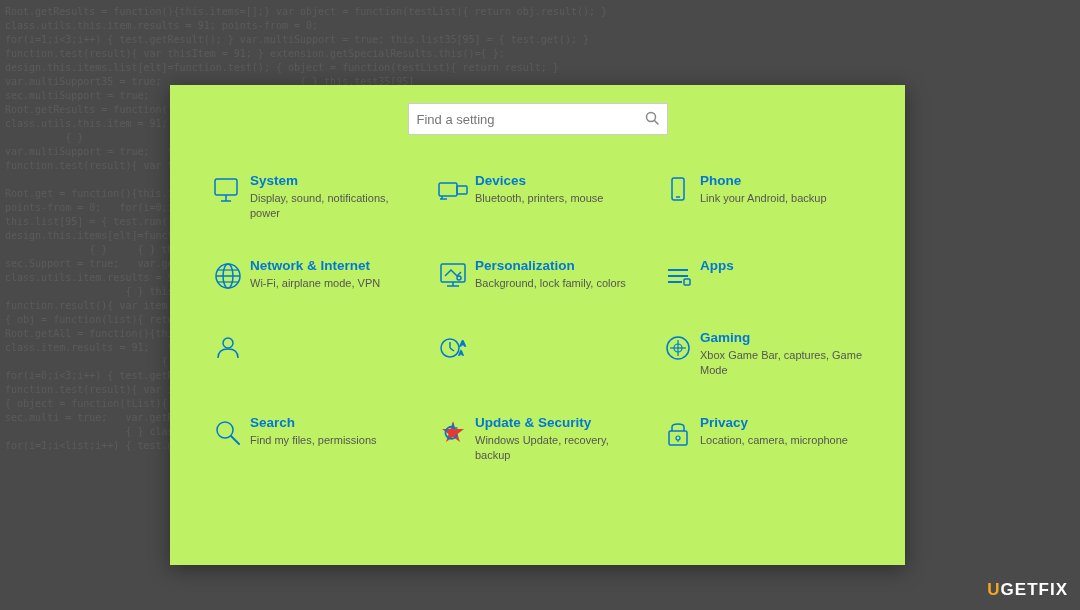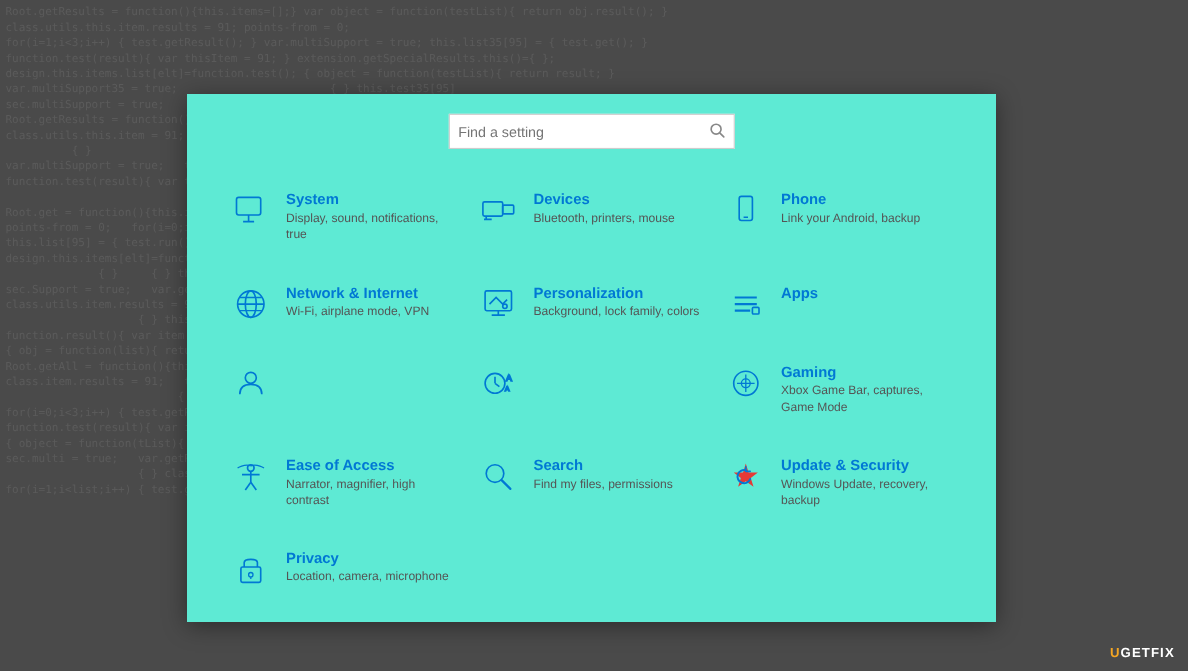--- a/index.html
+++ b/index.html
@@ -26,21 +26,21 @@
       pointer-events: none;
       word-break: break-all;
     }
 
     .settings-window {
       position: absolute;
       top: 85px;
       left: 170px;
       width: 735px;
       height: 480px;
-      background: #5eead4;
+      background: #bef264;
       box-shadow: 0 4px 20px rgba(0,0,0,0.4);
       overflow-y: auto;
       overflow-x: hidden;
     }
 
     .search-bar-container {
       display: flex;
       justify-content: center;
       padding: 18px 0 10px 0;
     }
@@ -74,21 +74,21 @@
       grid-template-columns: repeat(3, 1fr);
       padding: 10px 30px 20px 30px;
       gap: 0;
     }
 
     .settings-item {
       display: flex;
       align-items: flex-start;
       padding: 18px 10px;
       cursor: pointer;
-      gap: 14px;
+      gap: 4px;
     }
 
     .item-icon {
       flex-shrink: 0;
       width: 36px;
       height: 36px;
       display: flex;
       align-items: center;
       justify-content: center;
       color: #0078d4;
@@ -117,21 +117,21 @@
     .item-desc {
       font-size: 11px;
       color: #555;
       line-height: 1.4;
     }
 
     .ugetfix-logo {
       position: absolute;
       bottom: 10px;
       right: 12px;
-      font-size: 12px;
+      font-size: 17px;
       font-weight: bold;
       color: #fff;
       letter-spacing: 1px;
     }
 
     .ugetfix-u { color: #f5a623; }
   </style>
 </head>
 <body>
 
@@ -189,21 +189,21 @@
     <div class="settings-item">
       <div class="item-icon">
         <svg viewBox="0 0 32 32" xmlns="http://www.w3.org/2000/svg">
           <rect x="3" y="4" width="22" height="16" rx="2" stroke="#0078d4" stroke-width="1.5"></rect>
           <line x1="14" y1="20" x2="14" y2="26" stroke="#0078d4" stroke-width="1.5"></line>
           <line x1="9" y1="26" x2="19" y2="26" stroke="#0078d4" stroke-width="1.5"></line>
         </svg>
       </div>
       <div class="item-text">
         <span class="item-title">System</span>
-        <span class="item-desc">Display, sound, notifications, true</span>
+        <span class="item-desc">Display, sound, notifications, power</span>
       </div>
     </div>
 
     <div class="settings-item">
       <div class="item-icon">
         <svg viewBox="0 0 32 32" xmlns="http://www.w3.org/2000/svg">
           <rect x="2" y="8" width="18" height="13" rx="1.5" stroke="#0078d4" stroke-width="1.5"></rect>
           <rect x="20" y="11" width="10" height="8" rx="1" stroke="#0078d4" stroke-width="1.5"></rect>
           <line x1="5" y1="21" x2="5" y2="24" stroke="#0078d4" stroke-width="1.5"></line>
           <line x1="3" y1="24" x2="10" y2="24" stroke="#0078d4" stroke-width="1.5"></line>
@@ -303,37 +303,20 @@
           <line x1="8" y1="16" x2="24" y2="16" stroke="#0078d4" stroke-width="1.2"></line>
           <circle cx="16" cy="16" r="4" stroke="#0078d4" stroke-width="1.2"></circle>
         </svg>
       </div>
       <div class="item-text">
         <span class="item-title">Gaming</span>
         <span class="item-desc">Xbox Game Bar, captures, Game Mode</span>
       </div>
     </div>
 
-    <div class="settings-item">
-      <div class="item-icon">
-        <svg viewBox="0 0 32 32" xmlns="http://www.w3.org/2000/svg">
-          <circle cx="16" cy="8" r="3" stroke="#0078d4" stroke-width="1.5"></circle>
-          <path d="M16 11 L16 21" stroke="#0078d4" stroke-width="1.5"></path>
-          <path d="M8 14 L24 14" stroke="#0078d4" stroke-width="1.5"></path>
-          <path d="M16 21 L11 28" stroke="#0078d4" stroke-width="1.5"></path>
-          <path d="M16 21 L21 28" stroke="#0078d4" stroke-width="1.5"></path>
-          <path d="M4 8 C4 8 10 4 16 6" stroke="#0078d4" stroke-width="1.2" fill="none"></path>
-          <path d="M28 8 C28 8 22 4 16 6" stroke="#0078d4" stroke-width="1.2" fill="none"></path>
-        </svg>
-      </div>
-      <div class="item-text">
-        <span class="item-title">Ease of Access</span>
-        <span class="item-desc">Narrator, magnifier, high contrast</span>
-      </div>
-    </div>
 
     <div class="settings-item">
       <div class="item-icon">
         <svg viewBox="0 0 32 32" xmlns="http://www.w3.org/2000/svg">
           <circle cx="13" cy="13" r="8" stroke="#0078d4" stroke-width="1.5"></circle>
           <line x1="19" y1="19" x2="27" y2="27" stroke="#0078d4" stroke-width="2" stroke-linecap="round"></line>
         </svg>
       </div>
       <div class="item-text">
         <span class="item-title">Search</span>

